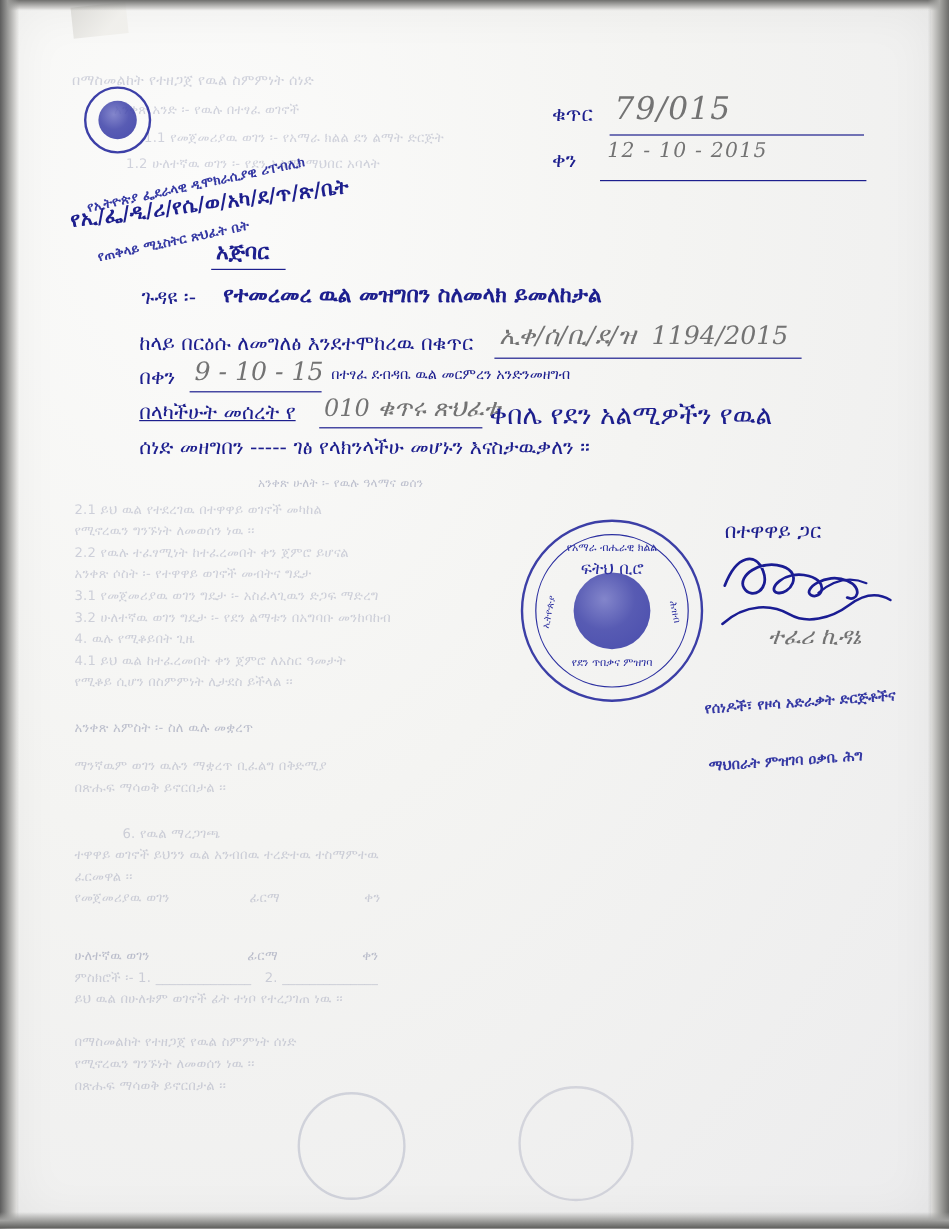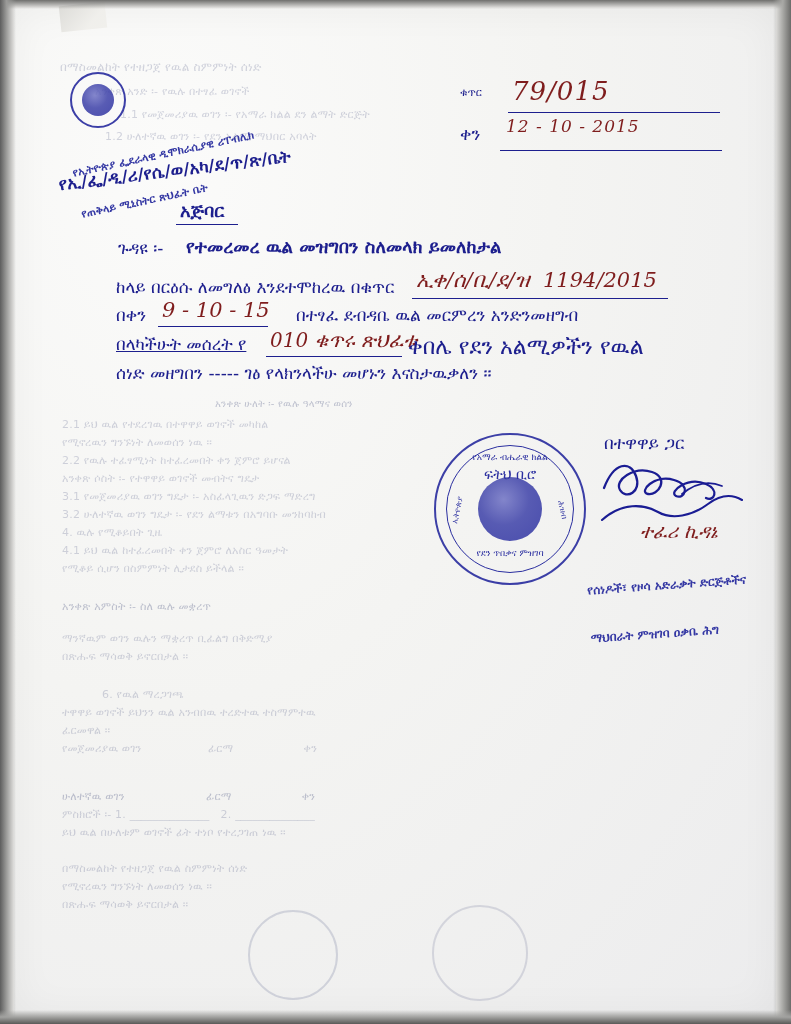--- a/index.html
+++ b/index.html
@@ -116,21 +116,21 @@
 
   .underline {
     border-bottom: 1.3px solid #1d1f8e;
   }
   .dotline {
     border-bottom: 1.3px solid #1d1f8e;
   }
 
   .handwrite {
     font-family: "DejaVu Serif", serif;
-    color: #7f1d1d;
+    color: #737373;
     font-style: italic;
   }
 
   .sig {
     position: absolute;
     color: #1a1c93;
   }
 </style>
 </head>
 <body>
@@ -180,21 +180,21 @@
     <div class="rot-stamp" style="left:52px; top:130px; width:260px; transform:rotate(-12deg);">
       <span>የኢትዮጵያ ፌደራላዊ ዲሞክራሲያዊ ሪፐብሊክ</span>
       <br>
       <span>የጠቅላይ ሚኒስትር ጽህፈት ቤት</span>
     </div>
   </div>
 
   <div class="ink" style="left:58px; top:160px; font-size:17px; font-weight:bold; transform:rotate(-7deg);">የኢ/ፌ/ዲ/ሪ/የሴ/ወ/አካ/ደ/ጥ/ጽ/ቤት</div>
 
   <div>
-    <div class="ink" style="left:460px; top:86px; font-size:11px;">ቁጥር</div>
+    <div class="ink" style="left:460px; top:86px; font-size:17px;">ቁጥር</div>
     <div class="ink handwrite" style="left:512px; top:76px; font-size:26px; letter-spacing:1px;">79/015</div>
     <div class="dotline" style="position:absolute; left:508px; top:112px; width:212px;"></div>
 
     <div class="ink" style="left:460px; top:124px; font-size:17px;">ቀን</div>
     <div class="ink handwrite" style="left:506px; top:116px; font-size:17px; letter-spacing:1px;">12 - 10 - 2015</div>
     <div class="dotline" style="position:absolute; left:500px; top:150px; width:222px;"></div>
   </div>
 
   <div class="ink" style="left:180px; top:200px; font-size:18px; font-weight:bold;">አጅባር</div>
   <div class="underline" style="position:absolute; left:176px; top:224px; width:62px;"></div>
@@ -206,21 +206,21 @@
 
   <div>
 
     <div class="ink" style="left:116px; top:277px; font-size:17px;">ከላይ በርዕሱ ለመግለፅ እንደተሞከረዉ በቁጥር</div>
     <div class="ink handwrite" style="left:416px; top:268px; font-size:21px;">ኢቀ/ሰ/ቢ/ደ/ዝ  1194/2015</div>
     <div class="dotline" style="position:absolute; left:412px; top:298px; width:256px;"></div>
 
     <div class="ink" style="left:116px; top:305px; font-size:17px;">በቀን</div>
     <div class="ink handwrite" style="left:162px; top:298px; font-size:21px;">9 - 10 - 15</div>
     <div class="dotline" style="position:absolute; left:158px; top:326px; width:110px;"></div>
-    <div class="ink" style="left:276px; top:305px; font-size:17px;margin-left:20px;">በተፃፈ ደብዳቤ ዉል መርምረን አንድንመዘግብ</div>
+    <div class="ink" style="left:276px; top:305px; font-size:12px;">በተፃፈ ደብዳቤ ዉል መርምረን አንድንመዘግብ</div>
 
     <div class="ink" style="left:116px; top:334px; font-size:17px;text-decoration:underline;">በላካችሁት መሰረት የ</div>
     <div class="ink handwrite" style="left:270px; top:328px; font-size:20px;">010 ቁጥሩ ጽህፈቱ</div>
     <div class="dotline" style="position:absolute; left:266px; top:356px; width:136px;"></div>
     <div class="ink" style="left:408px; top:334px; font-size:22px;">ቀበሌ የደን አልሚዎችን የዉል</div>
 
     <div class="ink" style="left:116px; top:363px; font-size:17px;">ሰነድ መዘግበን ----- ገፅ የላክንላችሁ መሆኑን እናስታዉቃለን ፡፡</div>
   </div>
 
   <div>

